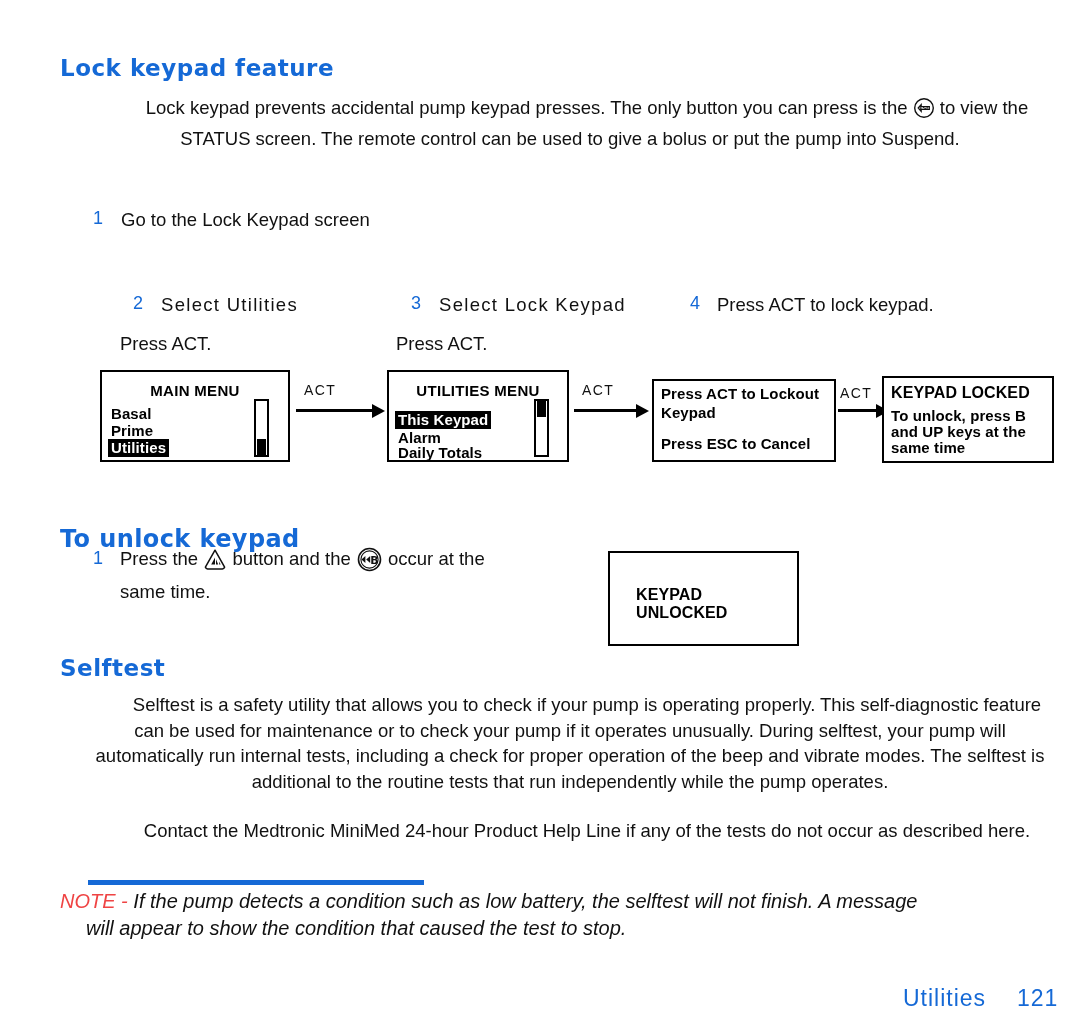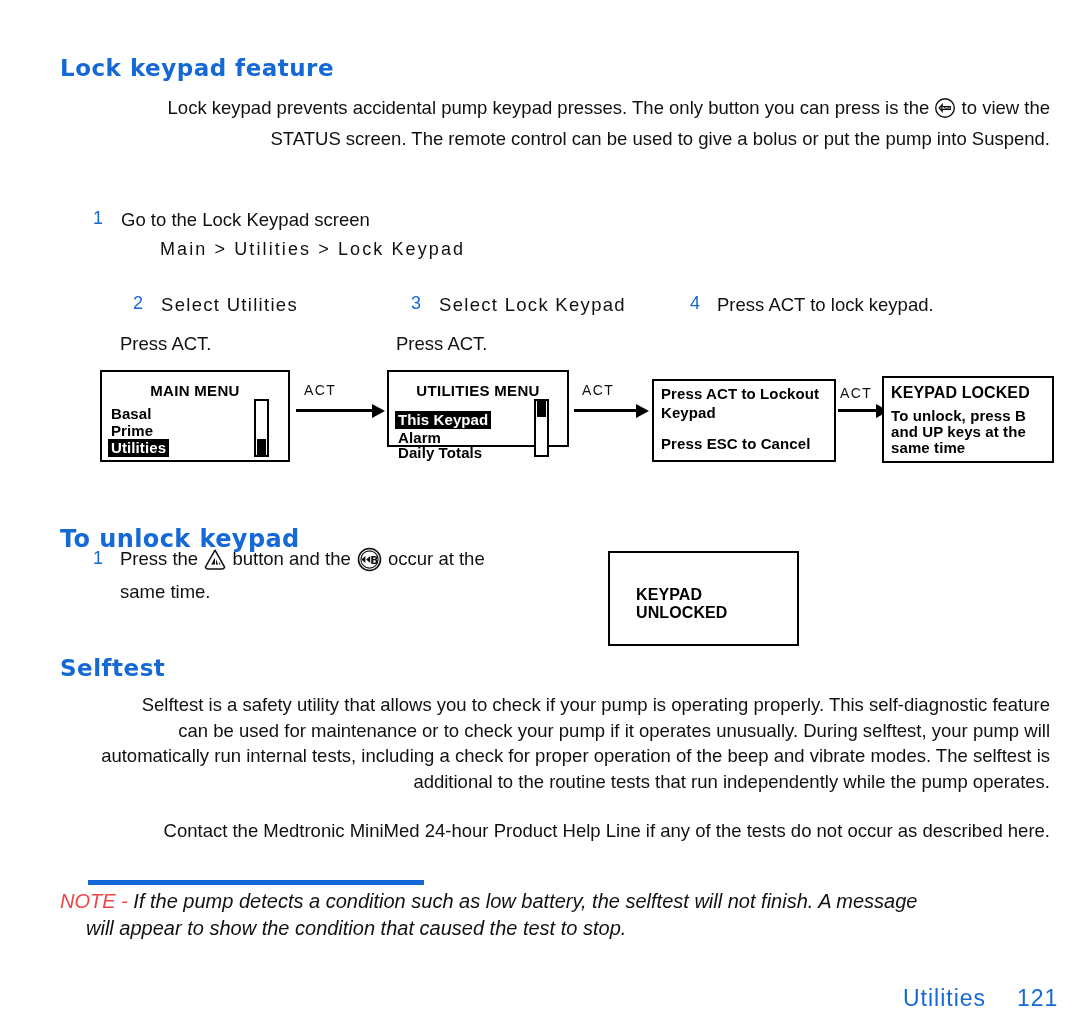--- a/index.html
+++ b/index.html
@@ -36,21 +36,21 @@
     white-space: nowrap;
   }
 
   
   .para {
     position: absolute;
     font-family: "Liberation Sans", sans-serif;
     font-size: 18.5px;
     line-height: 25.5px;
     color: #111111;
-    text-align: right;
+    text-align: center;
   }
   .para.indent { text-indent: 34px; }
 
   .stepnum {
     position: absolute;
     color: #1569d6;
     font-size: 18px;
     font-family: "Liberation Sans", sans-serif;
   }
   .steptext {
@@ -175,21 +175,20 @@
         <text x="11.6" y="13.1" font-family="DejaVu Sans, sans-serif" font-size="5" font-weight="bold" text-anchor="middle" fill="#111">ESC</text>
       </svg>
     </span>
     <span>to view the STATUS screen. The remote control can be used to give a bolus or put the pump into Suspend.</span>
   </div>
 
 
   <span class="stepnum" style="left:93px; top:208px;">1</span>
   <span class="steptext" style="left:121px; top:207px;">Go to the Lock Keypad screen</span>
 
-  <div class="breadcrumb" style="left:160px; top:239px;">Main &gt; Utilities &gt; Lock Keypad</div>
 
   <span class="stepnum" style="left:133px; top:293px;">2</span>
   <span class="steptext spaced" style="left:161px; top:292px;">Select Utilities</span>
   <span class="steptext" style="left:120px; top:331px;">Press ACT.</span>
 
   <span class="stepnum" style="left:411px; top:293px;">3</span>
   <span class="steptext spaced" style="left:439px; top:292px;">Select Lock Keypad</span>
   <span class="steptext" style="left:396px; top:331px;">Press ACT.</span>
 
   <span class="stepnum" style="left:690px; top:293px;">4</span>
@@ -202,21 +201,21 @@
     <div class="screen-line sel" style="left:6px; top:67px;">Utilities</div>
     <div class="scrollbar" style="left:152px; top:27px; width:15px; height:58px;">
       <div class="scrollthumb" style="left:1px; bottom:0px; width:9px; height:16px;"></div>
     </div>
   </div>
 
   <div class="arrow-label" style="left:304px; top:382px;">ACT</div>
   <div class="arrow-line" style="left:296px; top:409px; width:78px;"></div>
   <div class="arrow-head" style="left:372px; top:404px;"></div>
 
-  <div class="screen" style="left:387px; top:370px; width:182px; height:77px;">
+  <div class="screen" style="left:387px; top:370px; width:182px; height:92px;">
     <div class="screen-title" style="top:10px;">UTILITIES MENU</div>
     <div class="screen-line sel" style="left:6px; top:39px;">This Keypad</div>
     <div class="screen-line" style="left:9px; top:57px;">Alarm</div>
     <div class="screen-line" style="left:9px; top:72px;">Daily Totals</div>
     <div class="scrollbar" style="left:145px; top:27px; width:15px; height:58px;">
       <div class="scrollthumb" style="left:1px; top:0px; width:9px; height:16px;"></div>
     </div>
   </div>
 
   <div class="arrow-label" style="left:582px; top:382px;">ACT</div>

